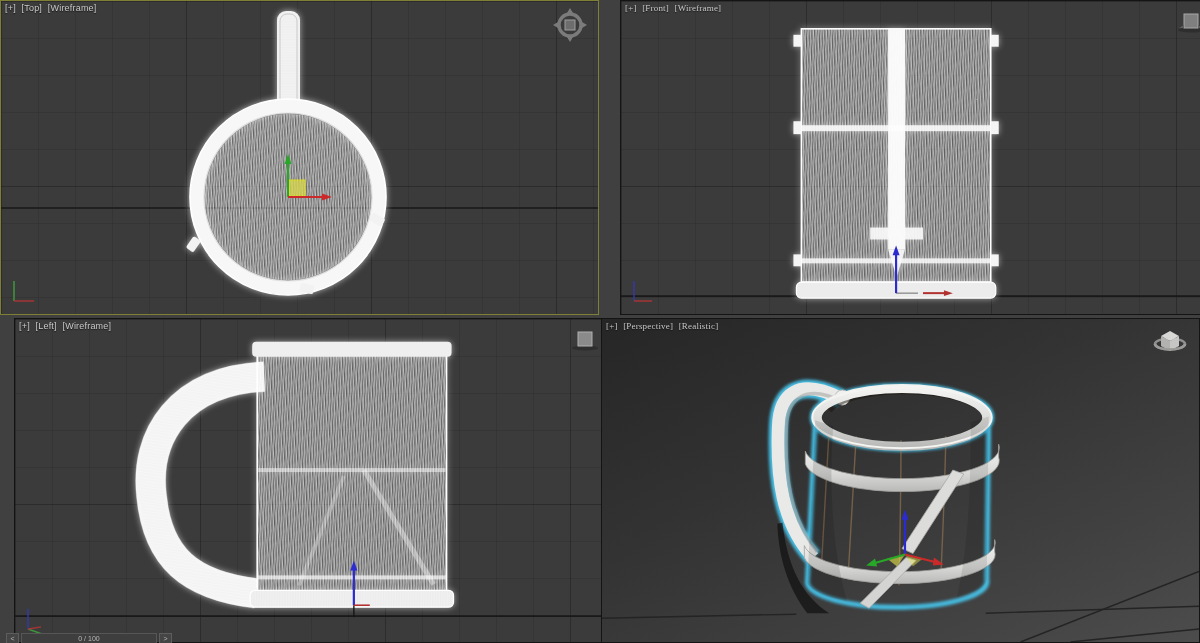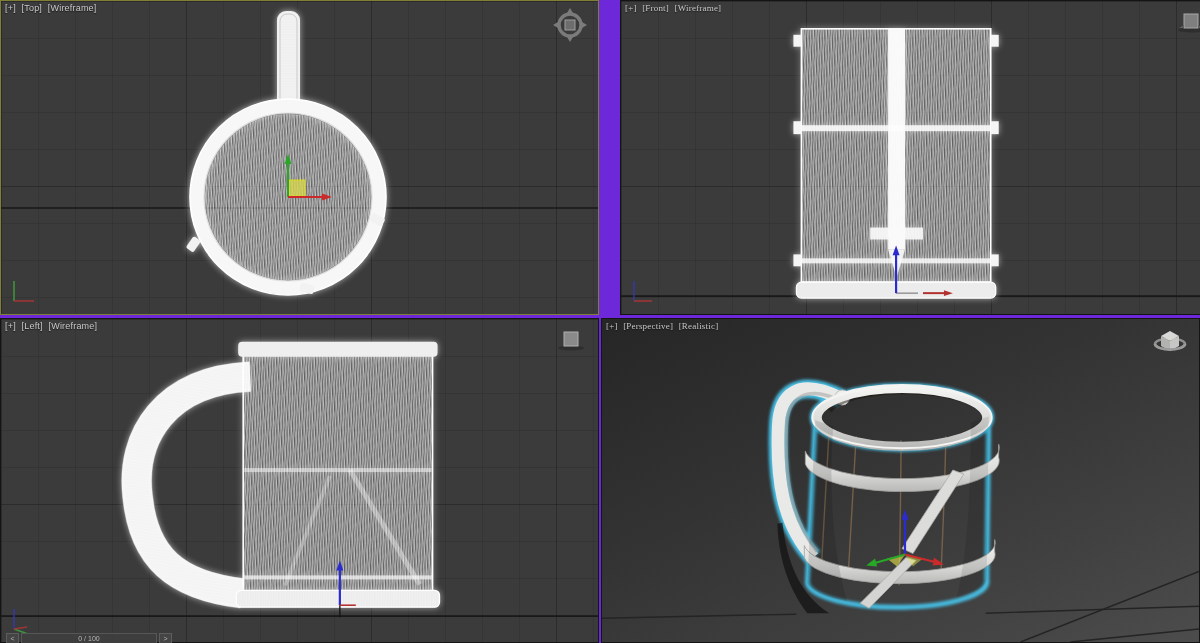--- a/index.html
+++ b/index.html
@@ -1,18 +1,18 @@
 <!DOCTYPE html>
 <html><head>
 <meta charset="utf-8">
 <style>
   html,body{margin:0;padding:0;background:#111;}
   .stage{
     position:relative;width:1200px;height:643px;overflow:hidden;
-    background:#6d28d9;font-family:"Liberation Sans",sans-serif;
+    background:#404040;font-family:"Liberation Sans",sans-serif;
   }
   .vp{position:absolute;box-sizing:border-box;border:1px solid #141414;overflow:hidden;}
   .vp.active{border:1px solid #7f7f35;}
   .ortho{
     background-color:#3b3b3b;
     background-image:
       repeating-linear-gradient(to right, rgba(0,0,0,.10) 0 1px, transparent 1px 37px),
       repeating-linear-gradient(to bottom, rgba(0,0,0,.10) 0 1px, transparent 1px 37px),
       repeating-linear-gradient(to right, rgba(0,0,0,.17) 0 1px, transparent 1px 185px),
       repeating-linear-gradient(to bottom, rgba(0,0,0,.17) 0 1px, transparent 1px 185px);
@@ -148,21 +148,21 @@
       <rect x="10" y="7" width="14" height="14" fill="#7f7f7f" stroke="#a8a8a8" stroke-width="1"></rect>
       <polygon points="5,21 10,18 10,21" fill="#5f5f5f"></polygon>
       <polygon points="29,21 24,18 24,21" fill="#5f5f5f"></polygon>
     </svg>
     <svg class="tripod" width="40" height="40">
       <line x1="9" y1="33" x2="9" y2="13" stroke="#3538b0" stroke-width="1.6"></line>
       <line x1="9" y1="33" x2="27" y2="33" stroke="#b03535" stroke-width="1.6"></line>
     </svg>
   </div>
 
-  <div class="vp ortho" style="left:0;top:318px;width:599px;height:325px;">
+  <div class="vp ortho" style="left:14px;top:318px;width:599px;height:325px;">
     <svg class="scene" viewBox="0 0 599 325" preserveAspectRatio="none">
       <defs>
         <pattern id="lA" width="2.6" height="8" patternUnits="userSpaceOnUse" patternTransform="rotate(2)">
           <line x1="1" y1="0" x2="1" y2="8" stroke="#ffffff" stroke-width="0.7"></line>
         </pattern>
         <pattern id="lB" width="3.2" height="8" patternUnits="userSpaceOnUse" patternTransform="rotate(-8)">
           <line x1="1" y1="0" x2="1" y2="8" stroke="#efefef" stroke-width="0.6"></line>
         </pattern>
         <pattern id="lC" width="8" height="3" patternUnits="userSpaceOnUse" patternTransform="rotate(8)">
           <line x1="0" y1="1" x2="8" y2="1" stroke="#dcdcdc" stroke-width="0.7"></line>

